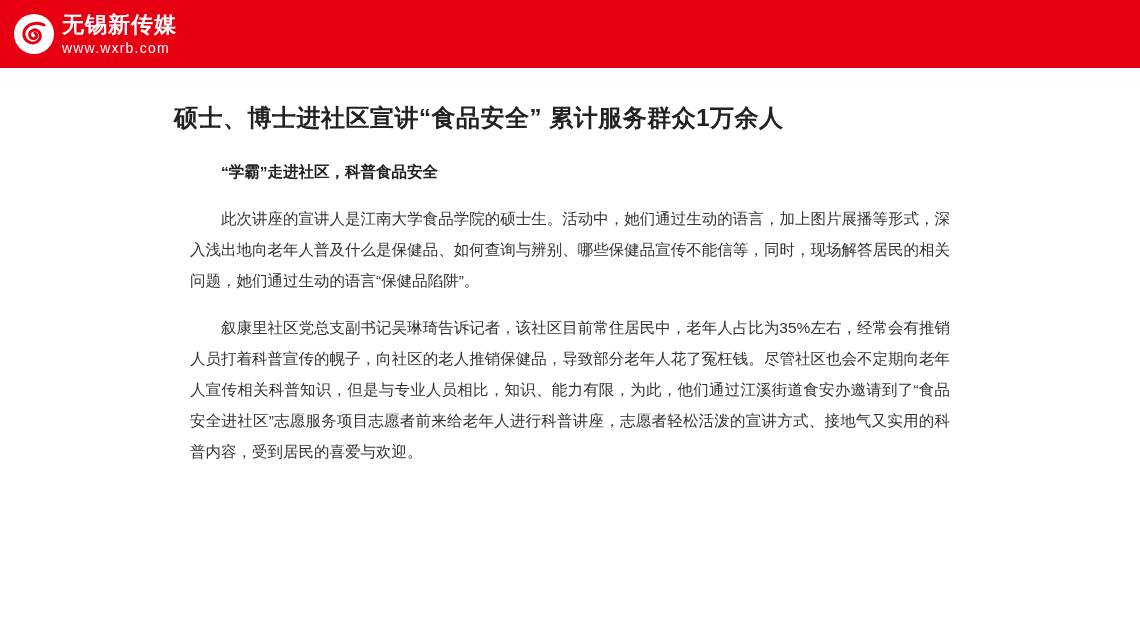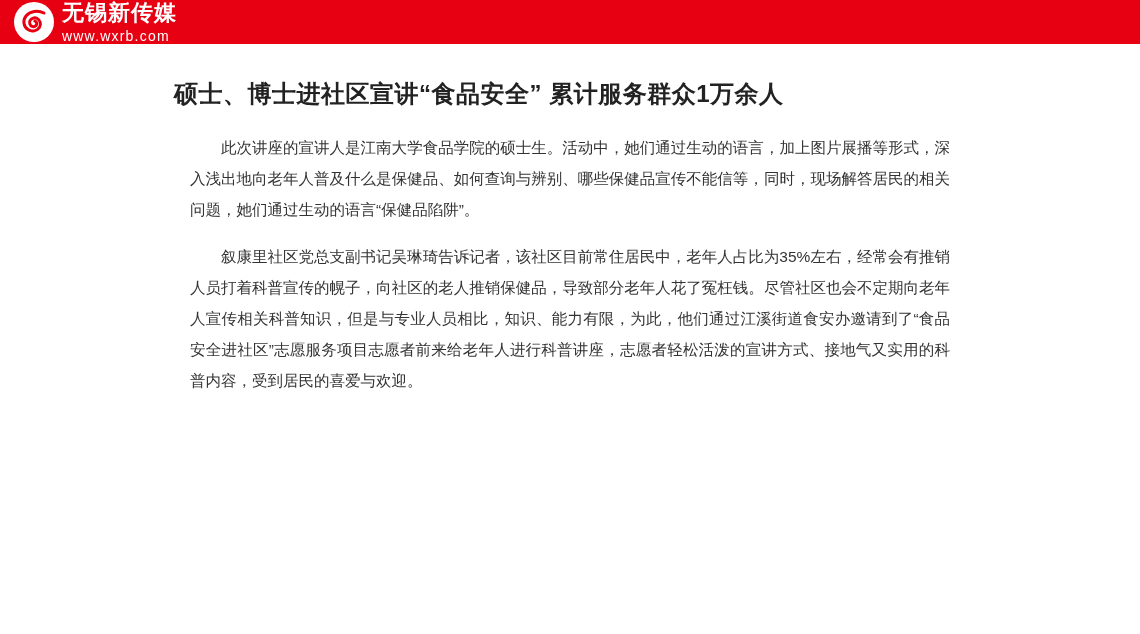--- a/index.html
+++ b/index.html
@@ -7,21 +7,21 @@
     padding: 0;
   }
   body {
     width: 1140px;
     height: 634px;
     background: #ffffff;
     font-family: "Liberation Sans", sans-serif;
     overflow: hidden;
   }
   .header-bar {
-    height: 44px;
+    height: 68px;
     background: #e60012;
     display: flex;
     align-items: center;
     position: relative;
   }
   .logo-block {
     display: flex;
     align-items: center;
     padding-left: 14px;
   }
@@ -109,16 +109,17 @@
     <div class="logo-text">
       <span class="logo-title">无锡新传媒</span>
       <span class="logo-sub">www.wxrb.com</span>
     </div>
   </div>
 </div>
 
 <div class="content">
   <h1 class="article-title">硕士、博士进社区宣讲“食品安全” 累计服务群众1万余人</h1>
   <div class="article-body">
+    <p class="subhead">“学霸”走进社区，科普食品安全</p>
     <p>此次讲座的宣讲人是江南大学食品学院的硕士生。活动中，她们通过生动的语言，加上图片展播等形式，深入浅出地向老年人普及什么是保健品、如何查询与辨别、哪些保健品宣传不能信等，同时，现场解答居民的相关问题，她们通过生动的语言“保健品陷阱”。</p>
     <p>叙康里社区党总支副书记吴琳琦告诉记者，该社区目前常住居民中，老年人占比为35%左右，经常会有推销人员打着科普宣传的幌子，向社区的老人推销保健品，导致部分老年人花了冤枉钱。尽管社区也会不定期向老年人宣传相关科普知识，但是与专业人员相比，知识、能力有限，为此，他们通过江溪街道食安办邀请到了“食品安全进社区”志愿服务项目志愿者前来给老年人进行科普讲座，志愿者轻松活泼的宣讲方式、接地气又实用的科普内容，受到居民的喜爱与欢迎。</p>
   </div>
 </div>
 
 </body></html>

